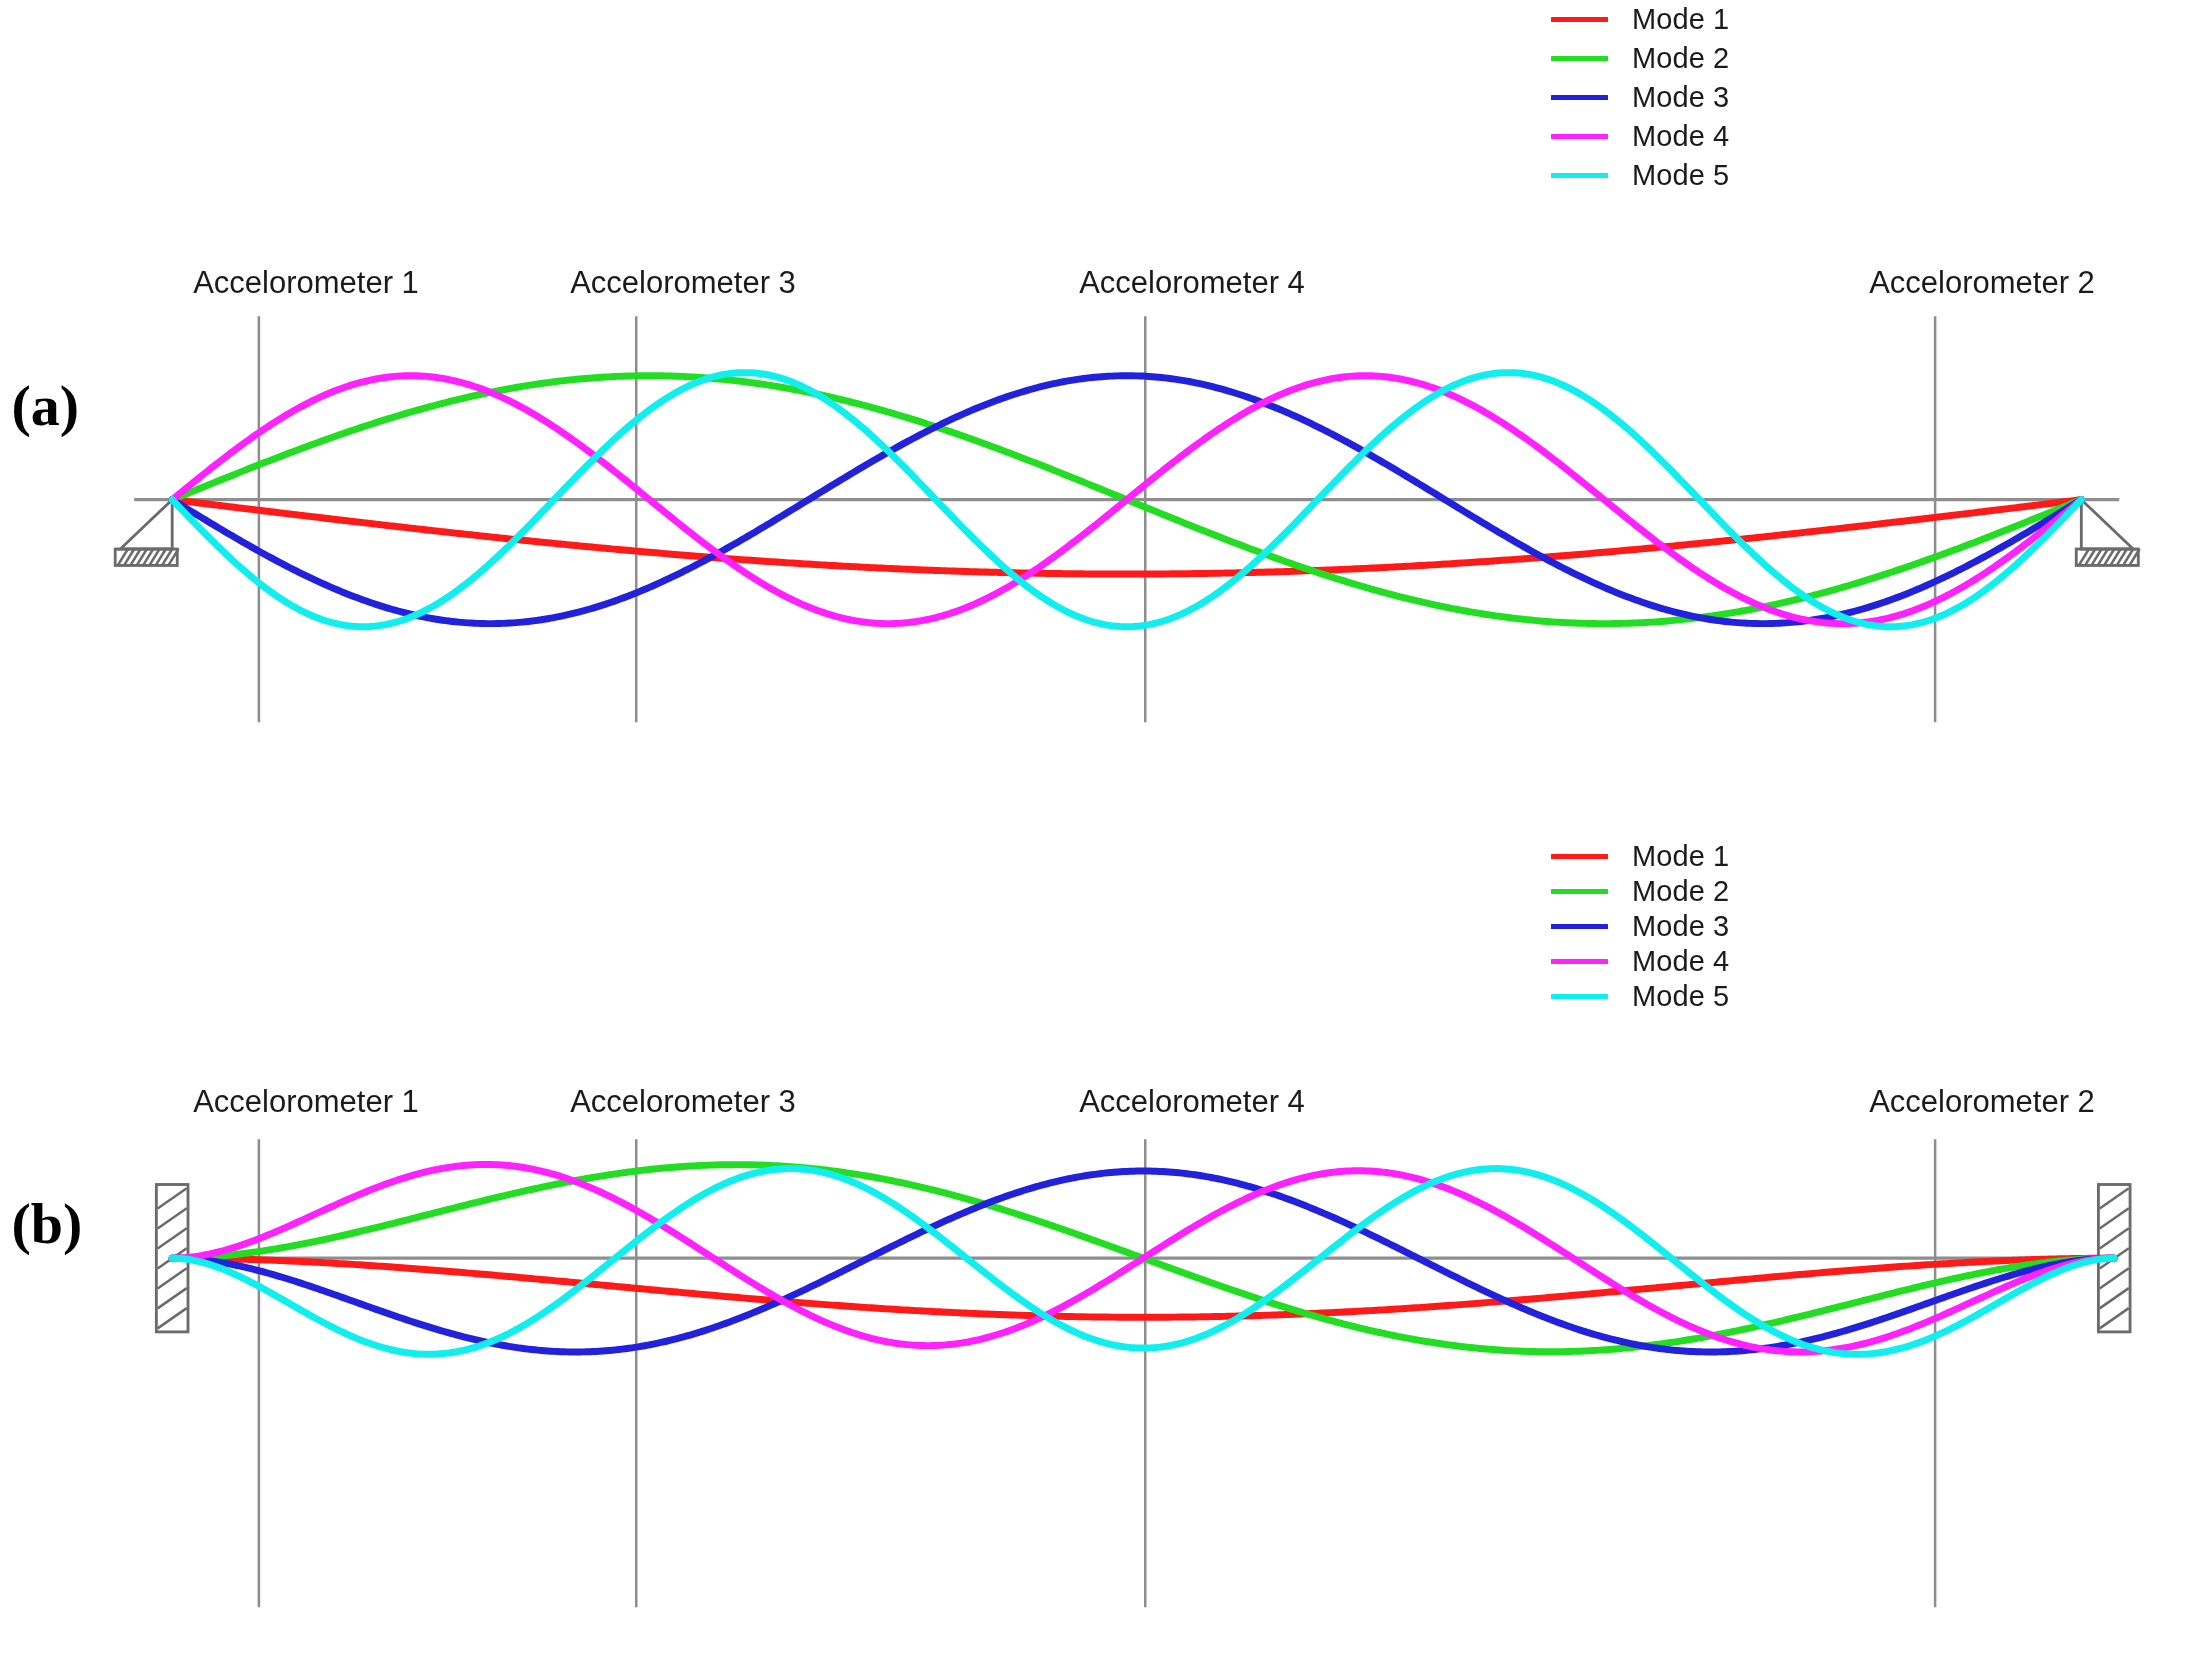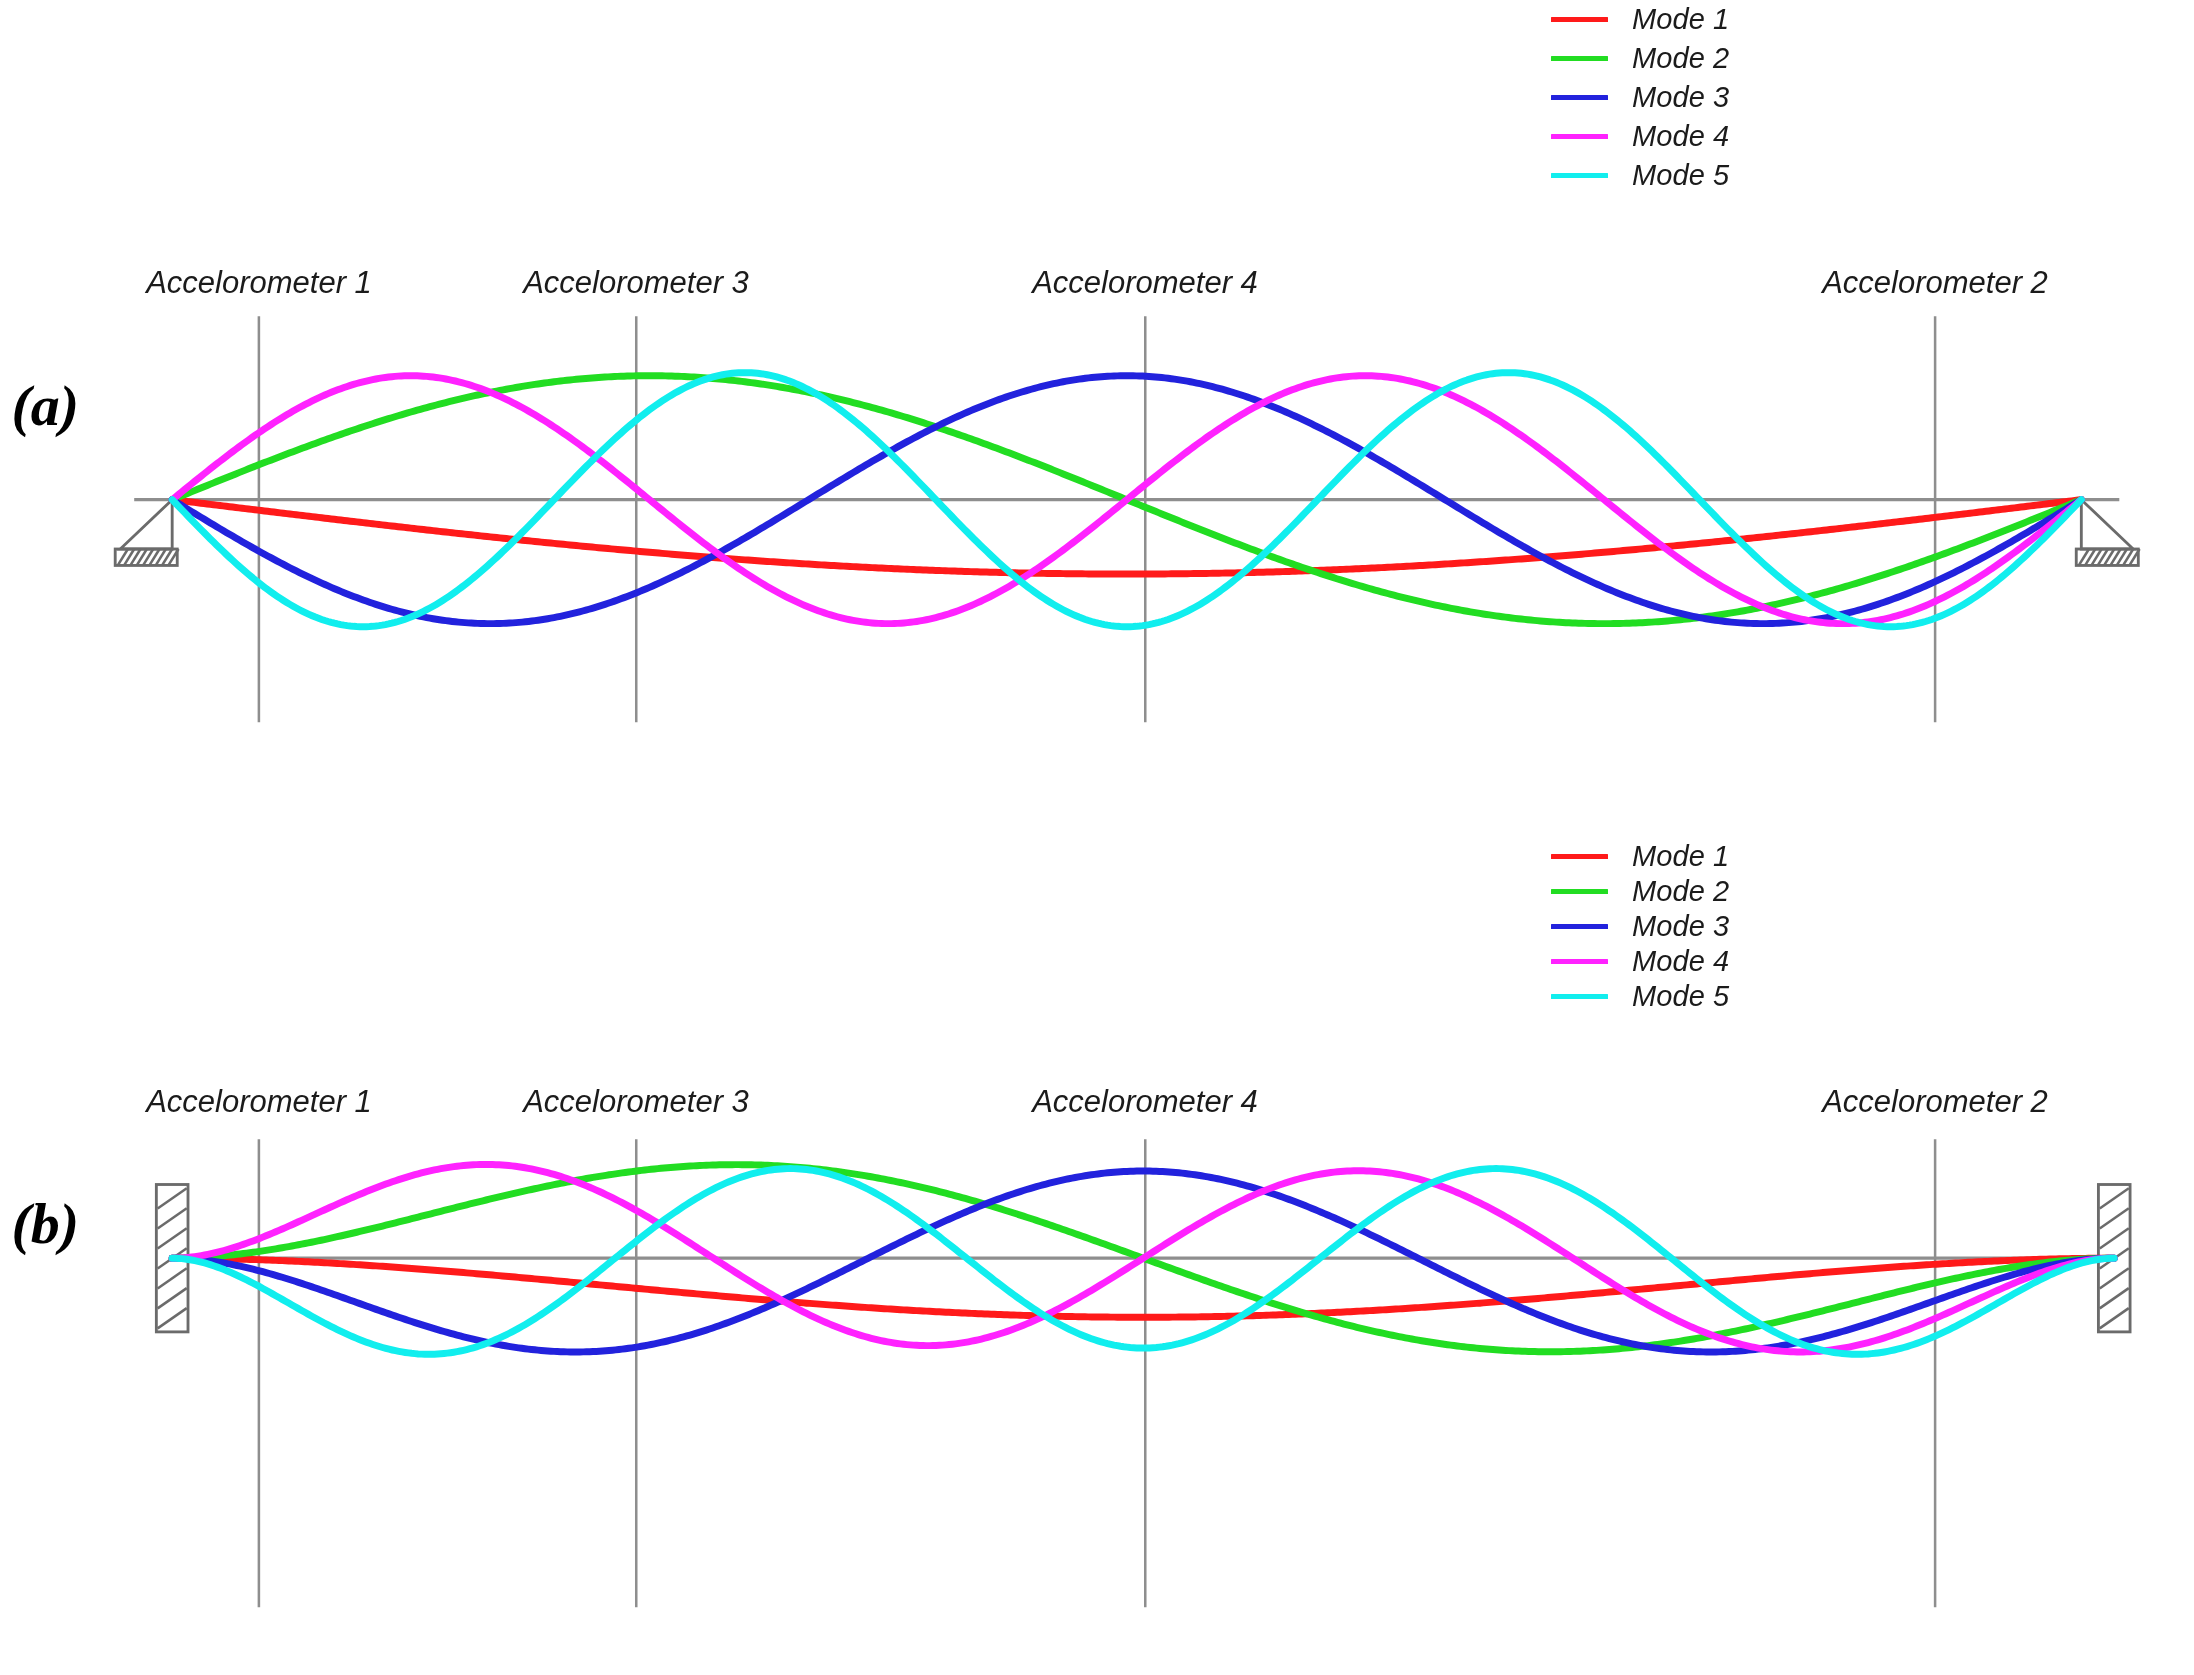--- a/index.html
+++ b/index.html
@@ -3,21 +3,21 @@
 <meta charset="utf-8">
 <style>
   html,body{margin:0;padding:0;background:#ffffff;}
   body{
     width:2194px;height:1675px;
     font-family:"Liberation Sans", sans-serif;
     color:#1a1a1a;
     overflow:hidden;
     position:relative;
   }
-  .figure{position:absolute;inset:0;font-style:italic;}
+  .figure{position:absolute;inset:0;}
 
   
   .legend{position:absolute;display:flex;flex-direction:column;}
   .legend-row{display:flex;align-items:center;}
   .legend-swatch{display:block;border-radius:0.6px;}
   .legend-label{
     font-size:29px;
     color:#1b1b1b;
     letter-spacing:0.1px;
     white-space:nowrap;
@@ -43,20 +43,21 @@
   #letter-a{left:11.4px;top:377px;}
   #letter-b{left:11.4px;top:1195px;}
 
   
   .accel-label{
     position:absolute;
     font-size:31px;
     color:#1b1b1b;
     white-space:nowrap;
     transform:translateX(-50%);
+    margin-left:47px;
   }
 
   
   .plot{position:absolute;}
   #plot-a{left:0px;top:272px;width:2194px;height:468px;}
   #plot-b{left:0px;top:1095px;width:2194px;height:525px;}
   .plot svg{display:block;width:100%;height:100%;}
 
   .gridline{stroke:#8e8e8e;stroke-width:4;}
   .baseline{stroke:#8e8e8e;stroke-width:5;}

